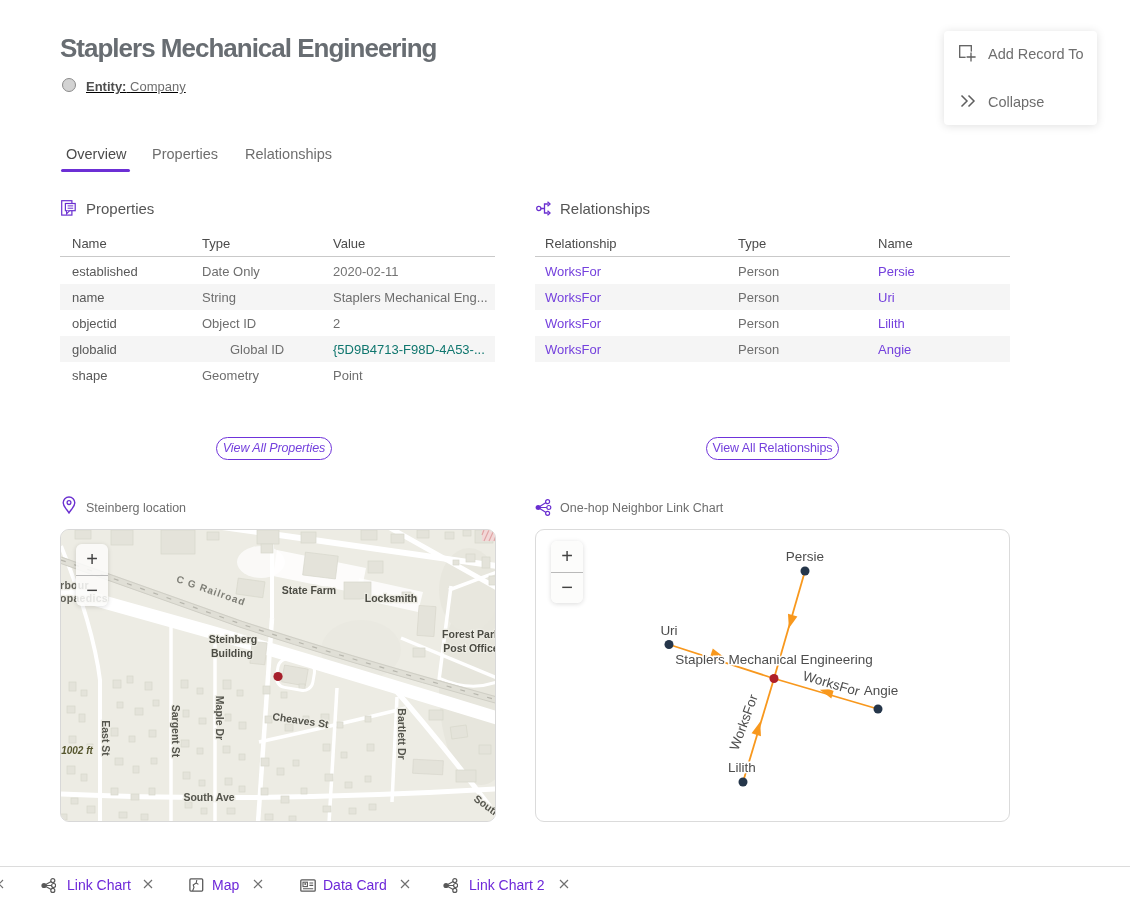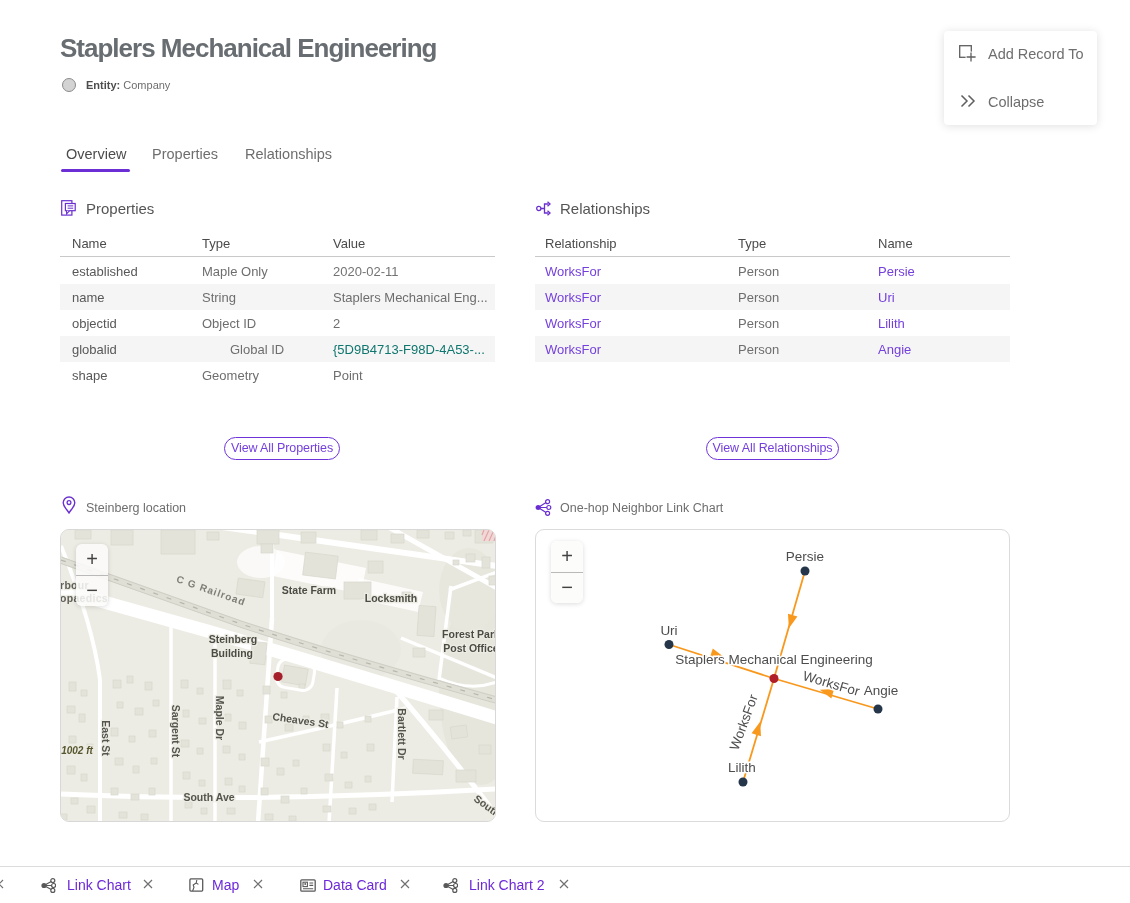--- a/index.html
+++ b/index.html
@@ -17,21 +17,21 @@
   .zc div { height:31px; text-align:center; color:#424242; font-size:20px; line-height:30px; font-weight:400; }
   .zc div:last-child { border-top:1px solid #b9b9b9; height:30px; line-height:28px; }
   .tabx { font-size:14px; color:#6d28d9; }
 </style>
 </head>
 <body>
 
 <div class="abs" style="left:60px; top:33px; font-size:26px; font-weight:700; color:#686d72; letter-spacing:-1px;">Staplers Mechanical Engineering</div>
 
 <div class="abs" style="left:62px; top:78px; width:14px; height:14px; border-radius:50%; background:#d3d3d3; border:1.5px solid #8b8b8b;"></div>
-<div class="abs" style="left:86px; top:79px; font-size:11px;"><b style="color:#4d4d4d;">Entity:</b> <span style="color:#6e6e6e;">Company</span></div>
+<div class="abs" style="left:86px; top:79px; font-size:13px;text-decoration:underline;"><b style="color:#4d4d4d;">Entity:</b> <span style="color:#6e6e6e;">Company</span></div>
 
 <div class="abs" style="left:944px; top:31px; width:153px; height:94px; background:#fff; border-radius:4px; box-shadow:0 1px 10px rgba(0,0,0,.13);">
   <svg class="abs" style="left:14px; top:13px;" width="19" height="19" viewBox="0 0 19 19">
     <rect x="1.7" y="1.7" width="11.6" height="11.6" fill="none" stroke="#5f5f5f" stroke-width="1.3"></rect>
     <rect x="7.6" y="7.6" width="11" height="11" fill="#fff"></rect>
     <path d="M13,8.6 V17.6 M8.6,13 H17.6" stroke="#5f5f5f" stroke-width="1.3" fill="none"></path>
   </svg>
   <div class="abs" style="left:44px; top:15px; font-size:14.5px; color:#6e6e6e;">Add Record To</div>
   <svg class="abs" style="left:15px; top:61px;" width="18" height="18" viewBox="0 0 18 18">
     <path d="M2.5,3.5 L8,9 L2.5,14.5 M9.5,3.5 L15,9 L9.5,14.5" stroke="#5f5f5f" stroke-width="1.5" fill="none"></path>
@@ -60,21 +60,21 @@
 </svg>
 <div class="abs hd" style="left:560px; top:200px;">Relationships</div>
 
 <div class="abs band" style="left:60px; top:284px; width:435px;"></div>
 <div class="abs band" style="left:60px; top:336px; width:435px;"></div>
 <div class="abs cell" style="left:72px; top:236px; color:#4b4b4b;">Name</div>
 <div class="abs cell" style="left:202px; top:236px; color:#4b4b4b;">Type</div>
 <div class="abs cell" style="left:333px; top:236px; color:#4b4b4b;">Value</div>
 <div class="abs" style="left:60px; top:256px; width:435px; height:1px; background:#c9c9c9;"></div>
 <div class="abs cell" style="left:72px; top:264px; color:#585858;">established</div>
-<div class="abs cell" style="left:202px; top:264px; color:#6e6e6e;">Maple Only</div>
+<div class="abs cell" style="left:202px; top:264px; color:#6e6e6e;">Date Only</div>
 <div class="abs cell" style="left:333px; top:264px; color:#737373;">2020-02-11</div>
 <div class="abs cell" style="left:72px; top:290px; color:#585858;">name</div>
 <div class="abs cell" style="left:202px; top:290px; color:#6e6e6e;">String</div>
 <div class="abs cell" style="left:333px; top:290px; color:#6e6e6e;">Staplers Mechanical Eng...</div>
 <div class="abs cell" style="left:72px; top:316px; color:#585858;">objectid</div>
 <div class="abs cell" style="left:202px; top:316px; color:#6e6e6e;">Object ID</div>
 <div class="abs cell" style="left:333px; top:316px; color:#6e6e6e;">2</div>
 <div class="abs cell" style="left:72px; top:342px; color:#585858;">globalid</div>
 <div class="abs cell" style="left:202px; top:342px; color:#6e6e6e;margin-left:28px;">Global ID</div>
 <div class="abs cell" style="left:333px; top:342px; color:#0f766e;">{5D9B4713-F98D-4A53-...</div>
@@ -94,21 +94,21 @@
 <div class="abs cell lnk" style="left:545px; top:290px;">WorksFor</div>
 <div class="abs cell" style="left:738px; top:290px; color:#6e6e6e;">Person</div>
 <div class="abs cell lnk" style="left:878px; top:290px;">Uri</div>
 <div class="abs cell lnk" style="left:545px; top:316px;">WorksFor</div>
 <div class="abs cell" style="left:738px; top:316px; color:#6e6e6e;">Person</div>
 <div class="abs cell lnk" style="left:878px; top:316px;">Lilith</div>
 <div class="abs cell lnk" style="left:545px; top:342px;">WorksFor</div>
 <div class="abs cell" style="left:738px; top:342px; color:#6e6e6e;">Person</div>
 <div class="abs cell lnk" style="left:878px; top:342px;">Angie</div>
 
-<div class="abs btn" style="left:224px; top:437px; width:116px;">View All Properties</div>
+<div class="abs btn" style="left:216px; top:437px; width:116px;font-style:italic;">View All Properties</div>
 <div class="abs btn" style="left:706px; top:437px; width:133px;">View All Relationships</div>
 
 <svg class="abs" style="left:62px; top:496px;" width="14" height="18" viewBox="0 0 14 18">
   <path d="M7,1 C3.7,1 1.2,3.5 1.2,6.8 C1.2,9.2 2.7,11 4.2,13 C5.3,14.4 6.3,15.8 7,17 C7.7,15.8 8.7,14.4 9.8,13 C11.3,11 12.8,9.2 12.8,6.8 C12.8,3.5 10.3,1 7,1 Z" fill="none" stroke="#6a2fd0" stroke-width="1.4"></path>
   <circle cx="7" cy="6.6" r="1.9" fill="none" stroke="#6a2fd0" stroke-width="1.3"></circle>
 </svg>
 <div class="abs" style="left:86px; top:501px; font-size:12.5px; color:#6e6e6e;">Steinberg location</div>
 
 <svg class="abs" style="left:535px; top:499px;" width="17" height="17" viewBox="0 0 17 17">
   <circle cx="3.2" cy="8.5" r="2.6" fill="#6a2fd0"></circle>

